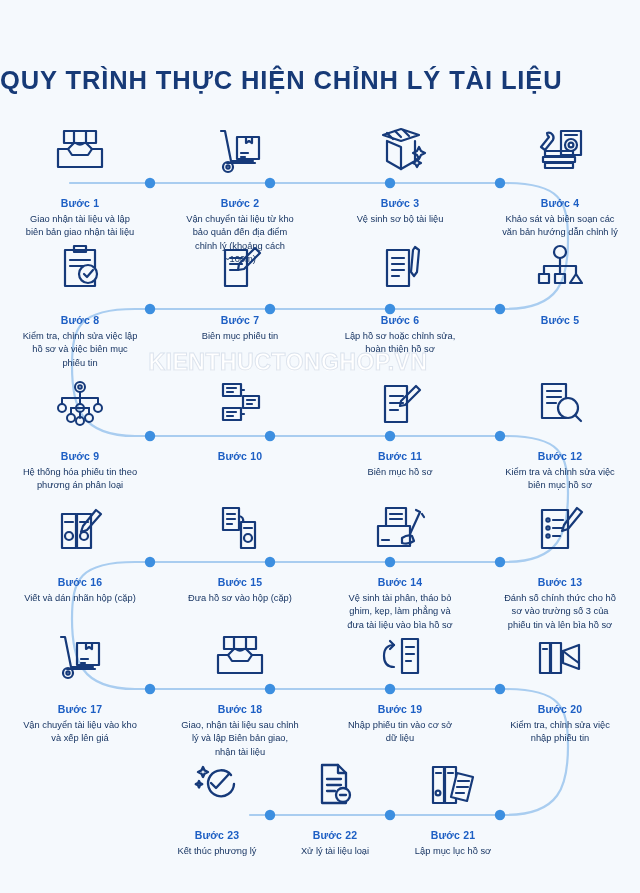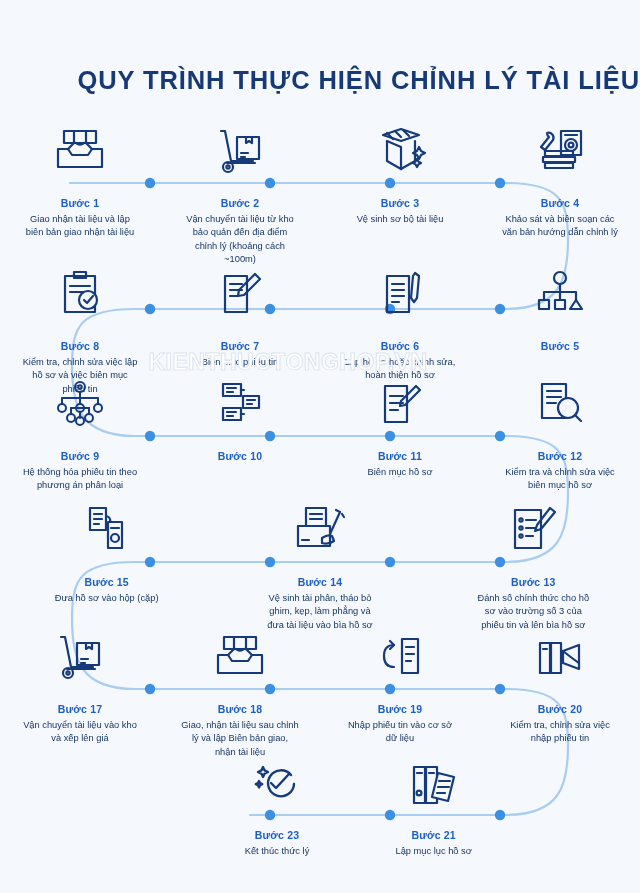--- a/index.html
+++ b/index.html
@@ -10,21 +10,21 @@
     font-family: "Liberation Sans", sans-serif;
     position: relative;
     overflow: hidden;
   }
   .page { position: relative; width: 640px; height: 893px; }
 
   
   .title {
     position: absolute;
     top: 66px; left: 0; width: 640px;
-    text-align: right;
+    text-align: left;
     font-size: 25.5px;
     font-weight: bold;
     letter-spacing: 0.9px;
     color: #173a77;
     font-family: "Liberation Sans", sans-serif;
   }
 
   
   .flow-svg {
     position: absolute; top: 0; left: 0;
@@ -211,21 +211,21 @@
               <path d="M12 38 h28 v5 h-28 z"></path>
         </g>
           </svg>
       </div>
       <div class="gap"></div>
       <div class="step-label">Bước 4</div>
       <div class="step-desc">Khảo sát và biên soạn các văn bản hướng dẫn chỉnh lý</div>
     </div>
   </div>
 
-  <div class="row" style="top:256px">
+  <div class="row" style="top:230px">
     <div class="cell">
       <div class="icon-wrap">
         <svg width="50" height="50" viewBox="0 0 50 50">
             <g fill="none" stroke="#163a7a" stroke-width="2.2" stroke-linejoin="round" stroke-linecap="round">
           <path d="M10 8 h30 v36 h-30 z"></path>
           <path d="M19 4 h12 v6 h-12 z"></path>
           <path d="M15 18 h20 M15 24 h20"></path>
           <circle cx="33" cy="32" r="9" fill="#f5f9fd"></circle>
               <path d="M29 32 l3 3 l6 -7"></path>
         </g>
@@ -347,20 +347,37 @@
       </div>
       <div class="gap"></div>
       <div class="step-label">Bước 12</div>
       <div class="step-desc">Kiểm tra và chỉnh sửa việc biên mục hồ sơ</div>
     </div>
   </div>
 
   <div class="row" style="top:492px">
     <div class="cell">
       <div class="icon-wrap">
+        <svg width="52" height="50" viewBox="0 0 52 50">
+            <g fill="none" stroke="#163a7a" stroke-width="2.2" stroke-linejoin="round" stroke-linecap="round">
+          <path d="M8 10 h14 v34 h-14 z"></path>
+              <path d="M23 10 h14 v34 h-14 z"></path>
+          <path d="M11 18 h8 M26 18 h8"></path>
+          <circle cx="15" cy="32" r="4"></circle>
+              <circle cx="30" cy="32" r="4"></circle>
+          <path d="M42 6 l5 4 l-14 16 l-6 2 l2 -6 z"></path>
+        </g>
+          </svg>
+      </div>
+      <div class="gap"></div>
+      <div class="step-label">Bước 16</div>
+      <div class="step-desc">Viết và dán nhãn hộp (cặp)</div>
+    </div>
+    <div class="cell">
+      <div class="icon-wrap">
         <svg width="50" height="50" viewBox="0 0 50 50">
             <g fill="none" stroke="#163a7a" stroke-width="2.2" stroke-linejoin="round" stroke-linecap="round">
           <path d="M8 4 h16 v22 h-16 z"></path>
               <path d="M12 10 h8 M12 15 h8 M12 20 h5"></path>
           <path d="M26 18 h14 v26 h-14 z"></path>
               <path d="M29 24 h8"></path>
           <circle cx="33" cy="34" r="4"></circle>
           <path d="M24 12 q5 1 4 6"></path>
         </g>
           </svg>
@@ -482,21 +499,37 @@
             <g fill="none" stroke="#163a7a" stroke-width="2.4" stroke-linejoin="round" stroke-linecap="round">
           <path d="M38 14 a13 13 0 1 0 3 9"></path>
           <path d="M18 22 l5 5 l13 -14"></path>
           <path d="M10 6 l1.6 3.4 l3.4 1.6 l-3.4 1.6 l-1.6 3.4 l-1.6 -3.4 l-3.4 -1.6 l3.4 -1.6 z"></path>
           <path d="M6 20 l1 2.2 l2.2 1 l-2.2 1 l-1 2.2 l-1 -2.2 l-2.2 -1 l2.2 -1 z"></path>
         </g>
           </svg>
       </div>
       <div class="gap"></div>
       <div class="step-label">Bước 23</div>
-      <div class="step-desc">Kết thúc thức lý</div>
+      <div class="step-desc">Kết thúc phương lý</div>
+    </div>
+    <div class="cell">
+      <div class="icon-wrap">
+        <svg width="46" height="46" viewBox="0 0 46 46">
+            <g fill="none" stroke="#163a7a" stroke-width="2.3" stroke-linejoin="round" stroke-linecap="round">
+          <path d="M10 4 h16 l8 8 v30 h-24 z"></path>
+              <path d="M26 4 v8 h8"></path>
+          <path d="M15 18 h14 M15 24 h14 M15 30 h8"></path>
+          <circle cx="31" cy="34" r="7" fill="#f5f9fd"></circle>
+              <path d="M28 34 h6"></path>
+        </g>
+          </svg>
+      </div>
+      <div class="gap"></div>
+      <div class="step-label">Bước 22</div>
+      <div class="step-desc">Xử lý tài liệu loại</div>
     </div>
     <div class="cell">
       <div class="icon-wrap">
         <svg width="52" height="46" viewBox="0 0 52 46">
             <g fill="none" stroke="#163a7a" stroke-width="2.2" stroke-linejoin="round" stroke-linecap="round">
           <path d="M6 6 h11 v36 h-11 z"></path>
               <path d="M18 6 h11 v36 h-11 z"></path>
           <path d="M9 12 h5 M21 12 h5"></path>
           <circle cx="11" cy="32" r="2.4"></circle>
           <path d="M30 12 l16 4 l-6 24 l-16 -4 z" fill="#f5f9fd"></path>

